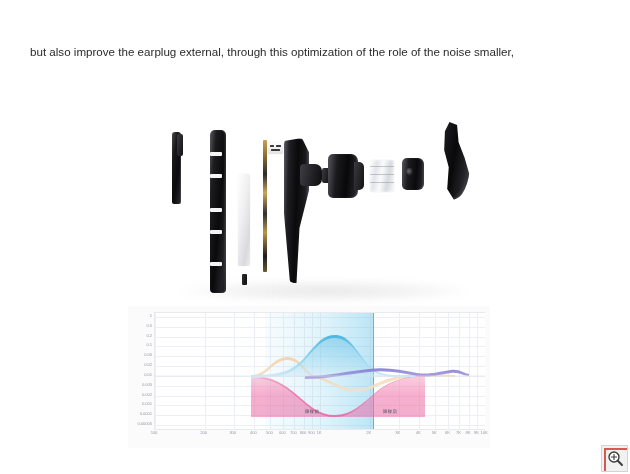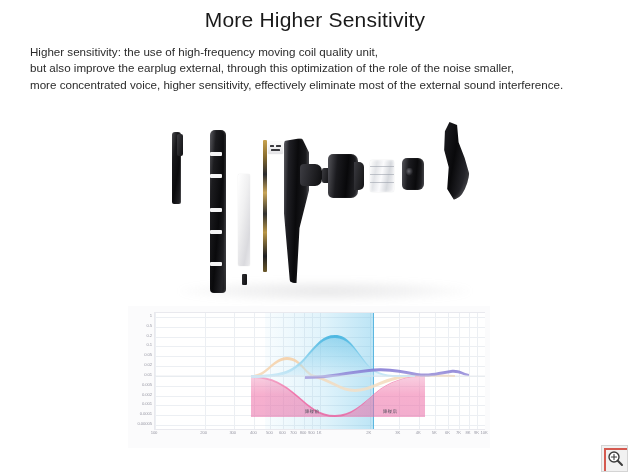--- a/index.html
+++ b/index.html
@@ -296,26 +296,23 @@
     border-left: 2px solid #d4594f;
     box-sizing: border-box;
   }
   #zoom-badge svg { position: absolute; left: 5px; top: 4px; }
 </style>
 </head>
 <body>
 
 <div id="page">
 
-  <div id="title">More Higher Sensitivity</div>
 
   <div id="desc">
-    <div class="line">Higher sensitivity: the use of high-frequency moving coil quality unit,</div>
     <div class="line">but also improve the earplug external, through this optimization of the role of the noise smaller,</div>
-    <div class="line">more concentrated voice, higher sensitivity, effectively eliminate most of the external sound interference.</div>
   </div>
 
   <div id="product">
     <div id="ground-shadow" class="part"></div>
 
     <div id="p1" class="part"></div>
     <div id="p1b" class="part"></div>
 
     <div id="p2" class="part"></div>
     <div class="rib" style="top:40px"></div>

